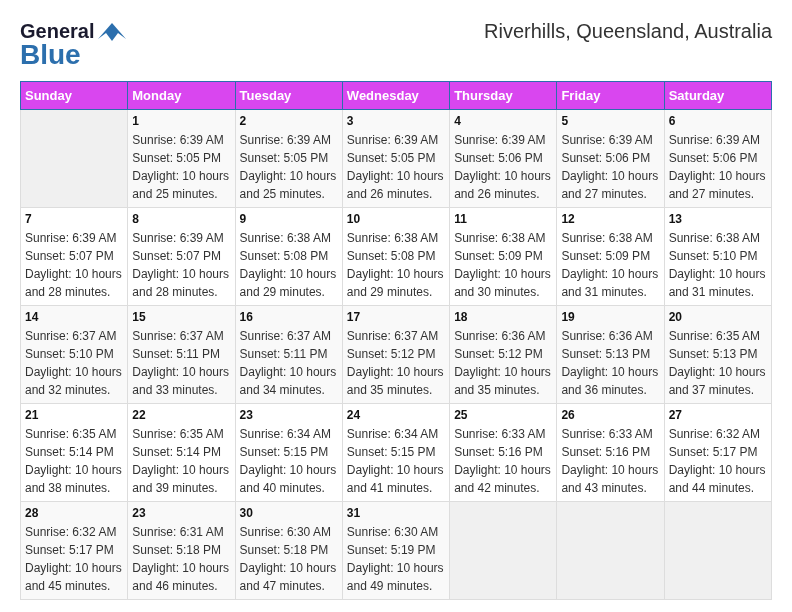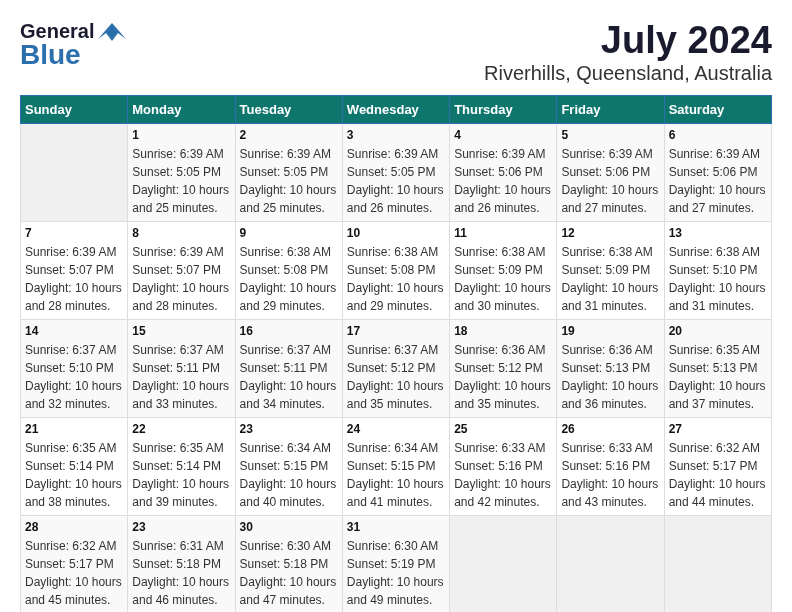--- a/index.html
+++ b/index.html
@@ -38,21 +38,21 @@
     .location-subtitle {
       font-size: 20px;
       color: #333;
     }
     table {
       width: 100%;
       border-collapse: collapse;
       font-size: 11px;
     }
     thead tr th {
-      background-color: #0f766e;
+      background-color: #d946ef;
       color: #fff;
       padding: 6px 4px;
       text-align: left;
       font-size: 13px;
       font-weight: bold;
       border: 1px solid #2c6fad;
     }
     tbody tr {
       border-bottom: 1px solid #ccc;
     }
@@ -91,21 +91,20 @@
   <div class="logo">
     <div class="logo-row">
       <span style="font-size:20px;font-weight:bold;color:#1a1a2e;">General</span>
       <svg width="28" height="22" viewBox="0 0 28 22" style="margin-left:2px;">
         <polygon points="14,2 28,18 20,12 14,20 8,12 0,18" fill="#2c6fad"></polygon>
       </svg>
     </div>
     <span style="font-size:28px;font-weight:bold;color:#2c6fad;margin-top:-4px;">Blue</span>
   </div>
   <div class="title-section">
-    <div class="month-title">July 2024</div>
     <div class="location-subtitle">Riverhills, Queensland, Australia</div>
   </div>
 </div>
 
 <table>
   <thead>
     <tr>
       <th>Sunday</th>
       <th>Monday</th>
       <th>Tuesday</th>

